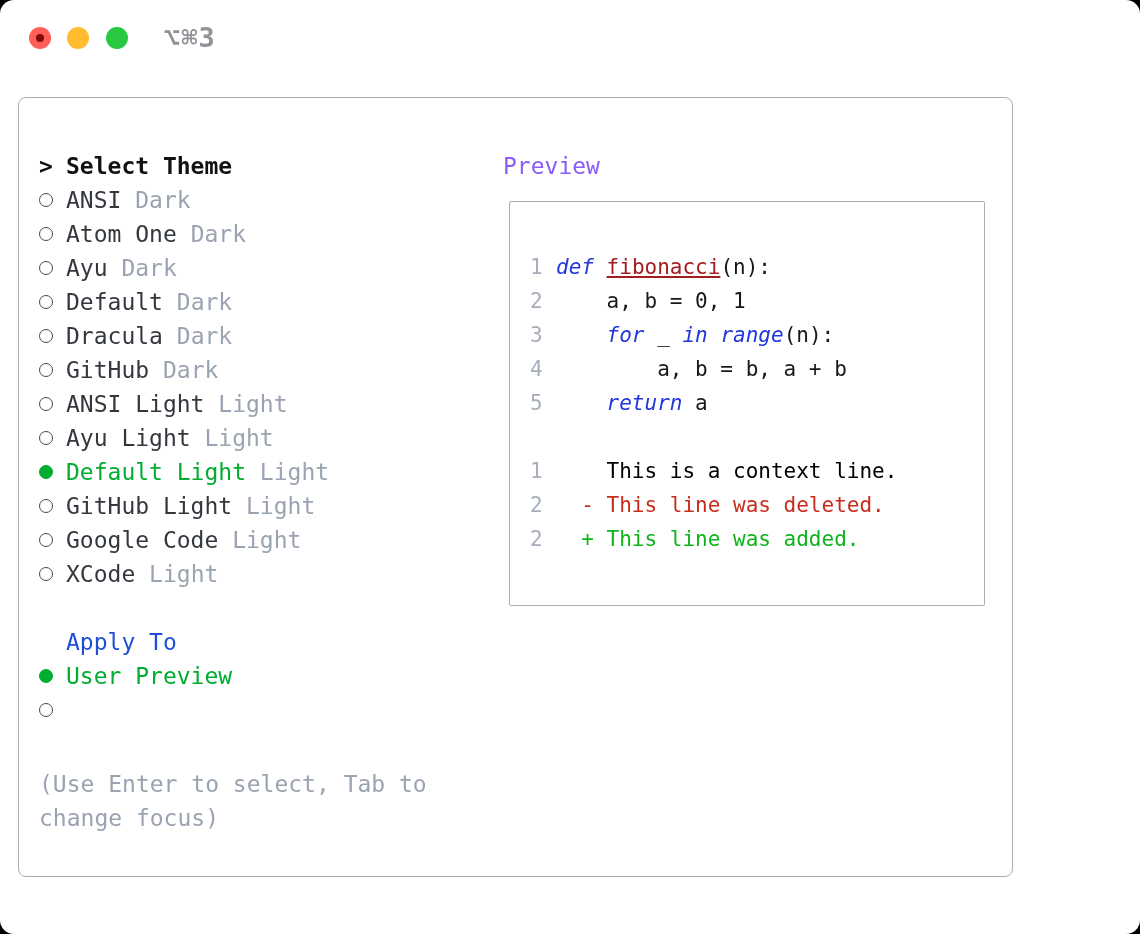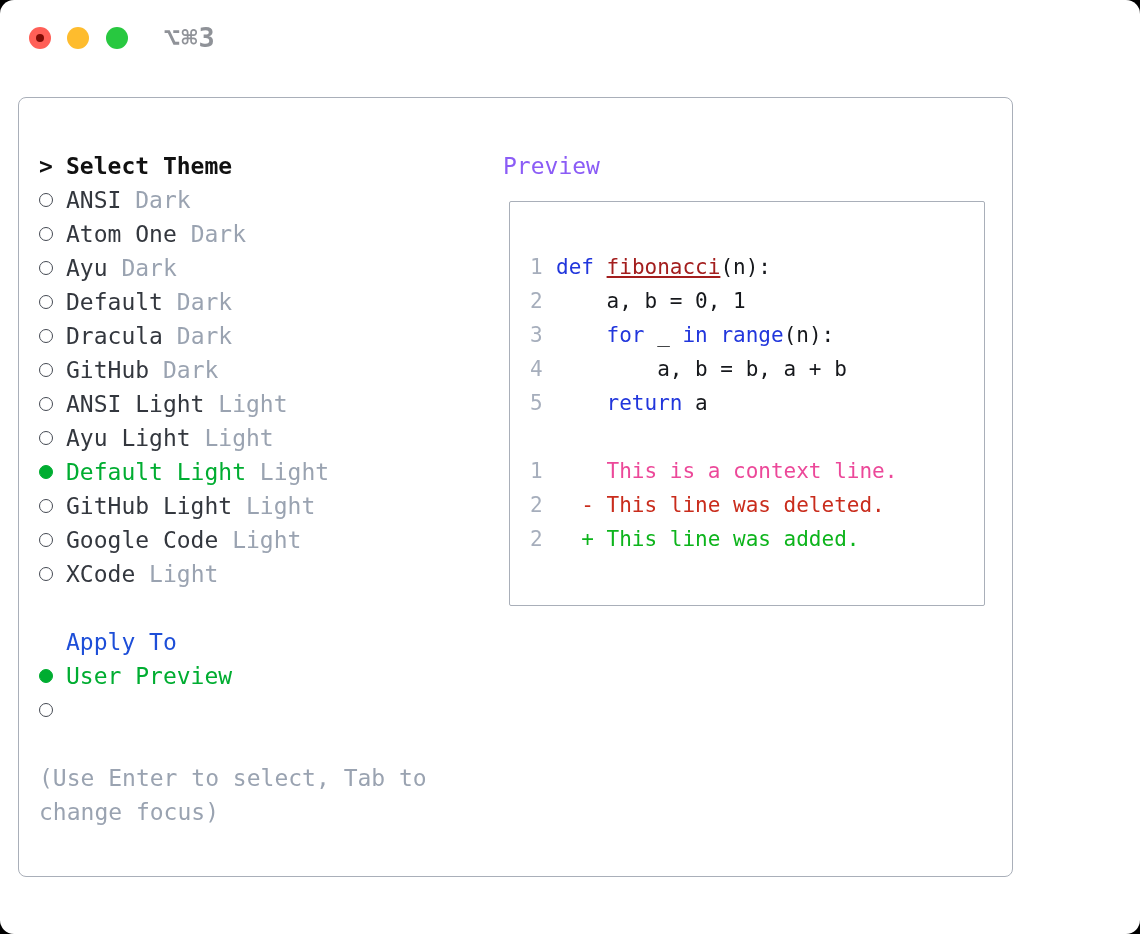--- a/index.html
+++ b/index.html
@@ -43,40 +43,40 @@
   .dot{
     width:12px;height:12px;border-radius:50%;
     border:1.5px solid #454a53;box-sizing:content-box;
   }
   .dot.sel{background:var(--accent_green);border-color:var(--accent_green);}
   .hdr{font-weight:bold;color:#111;}
   .muted{color:var(--muted);}
   .sel-label{color:var(--accent_green);}
   .spacer{height:34px;}
   .hint{
-    margin-top:0;width:420px;font-size:23px;line-height:34px;color:var(--muted);
+    margin-top:6px;width:420px;font-size:23px;line-height:34px;color:var(--muted);
   }
   
   .preview-hdr{
     position:absolute;left:484px;top:51px;height:34px;line-height:34px;
     font-size:23px;font-weight:normal;color:#8b5cf6;
   }
   .preview-box{
     position:absolute;left:490px;top:103px;width:476px;height:405px;
     border:1.5px solid var(--border);border-radius:2px;background:#fff;
     box-sizing:border-box;padding:48px 0 0 20px;overflow:hidden;
   }
   .line{height:34px;line-height:34px;font-size:21px;white-space:pre;}
   .ln{
     display:inline-block;width:15px;margin-right:11px;color:var(--line_number);
   }
   .c-default{color:var(--code_default);}
-  .c-keyword{color:var(--keyword);}
+  .c-keyword{color:var(--keyword);font-style:italic;}
   .c-function{color:var(--function_name);text-decoration:underline;}
-  .c-context{color:#ec4899;}
+  .c-context{color:#000000;}
   .c-deleted{color:var(--deleted);}
   .c-added{color:var(--added);text-align:center;}
 </style>
 </head>
 <body>
 
 <div class="window">
 
   <div class="titlebar">
     <span class="light red"></span>

